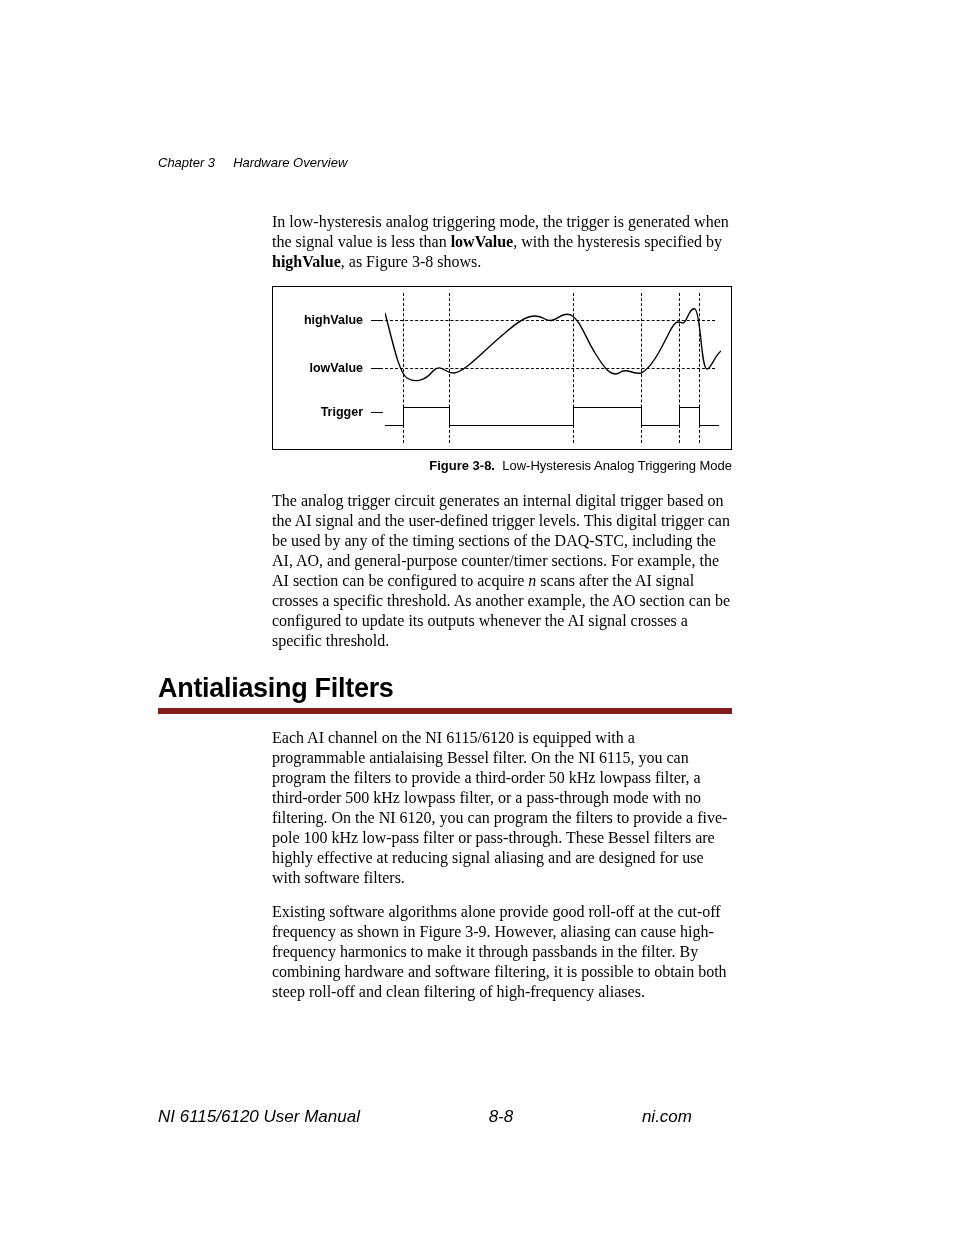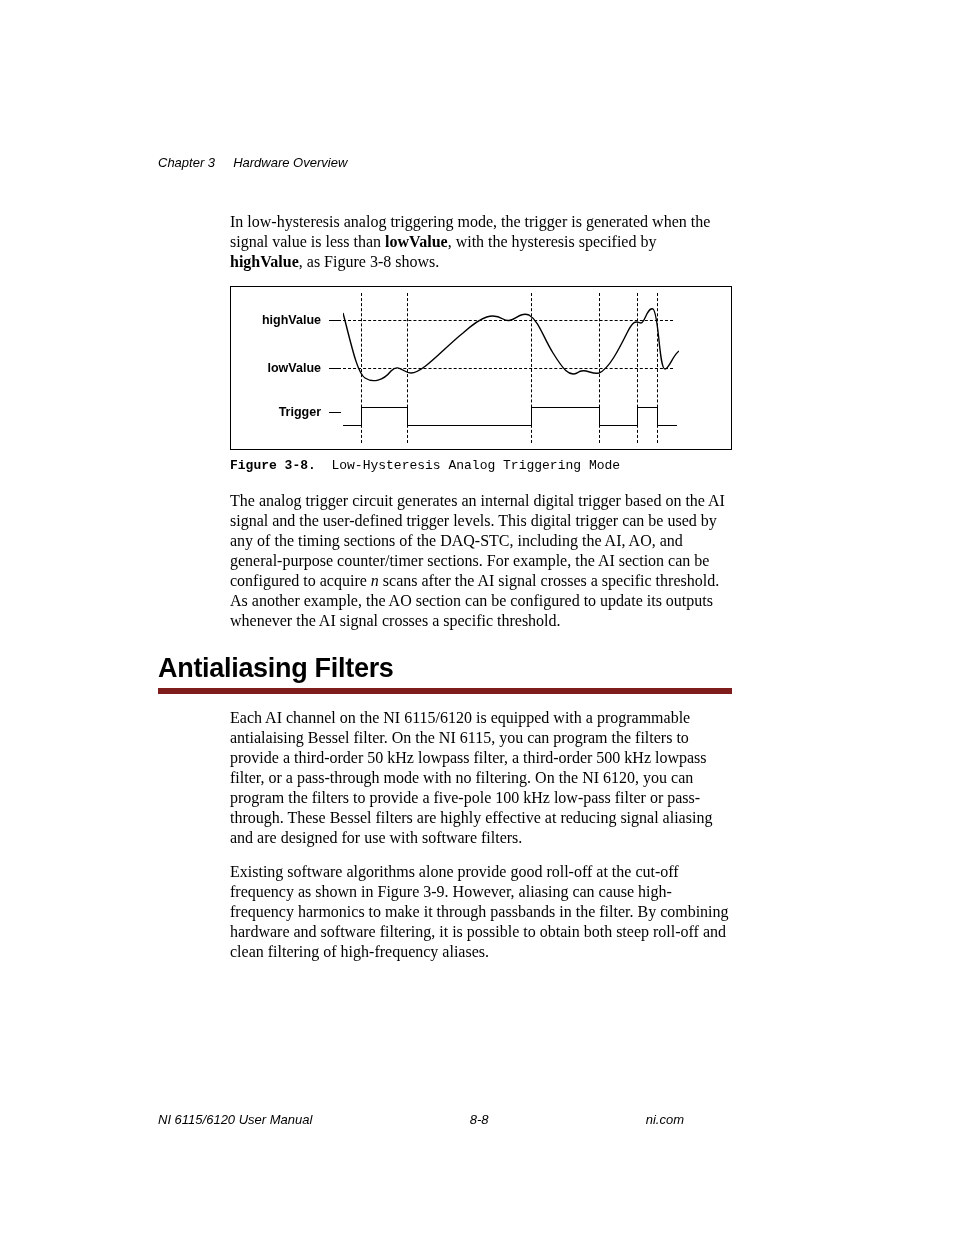--- a/index.html
+++ b/index.html
@@ -17,21 +17,21 @@
     padding: 155px 112px 0 158px;
   }
   .running-head {
     font-style: italic;
     font-family: Arial, Helvetica, sans-serif;
     font-size: 13px;
     color: #000;
     margin-bottom: 42px;
   }
   .body-col {
-    margin-left: 72px;
+    margin-left: 114px;
   }
   .body-col p {
     font-size: 16px;
     line-height: 1.25;
     margin: 0 0 14px 0;
     text-align: left;
   }
   .bold { font-weight: bold; }
   .ital { font-style: italic; }
 
@@ -73,45 +73,45 @@
     border-top: 1px solid #000;
     height: 0;
   }
   .short-solid {
     position: absolute;
     border-top: 1px solid #000;
     height: 0;
   }
 
   .figure-caption {
-    text-align: left;
-    font-family: Liberation Mono, monospace;
+    text-align: right;
+    font-family: Liberation Sans, sans-serif;
     font-size: 13px;
     margin: 8px 0 18px 0;
   }
   .figure-caption .fignum { font-weight: bold; }
 
   h2.section {
     font-family: Arial, Helvetica, sans-serif;
     font-weight: bold;
     font-size: 27px;
     letter-spacing: -0.3px;
     margin: 22px 0 2px 0;
     padding-bottom: 4px;
     border-bottom: 6px solid #7f1d1d;
   }
 
   .footer {
     position: absolute;
     bottom: 108px;
     left: 158px;
-    right: 160px;
+    right: 152px;
     font-family: Arial, Helvetica, sans-serif;
     font-style: italic;
-    font-size: 13px;
+    font-size: 17px;
     display: flex;
     justify-content: space-between;
   }
 </style>
 </head>
 <body>
 
 <div class="page">
 
   <div class="running-head">

